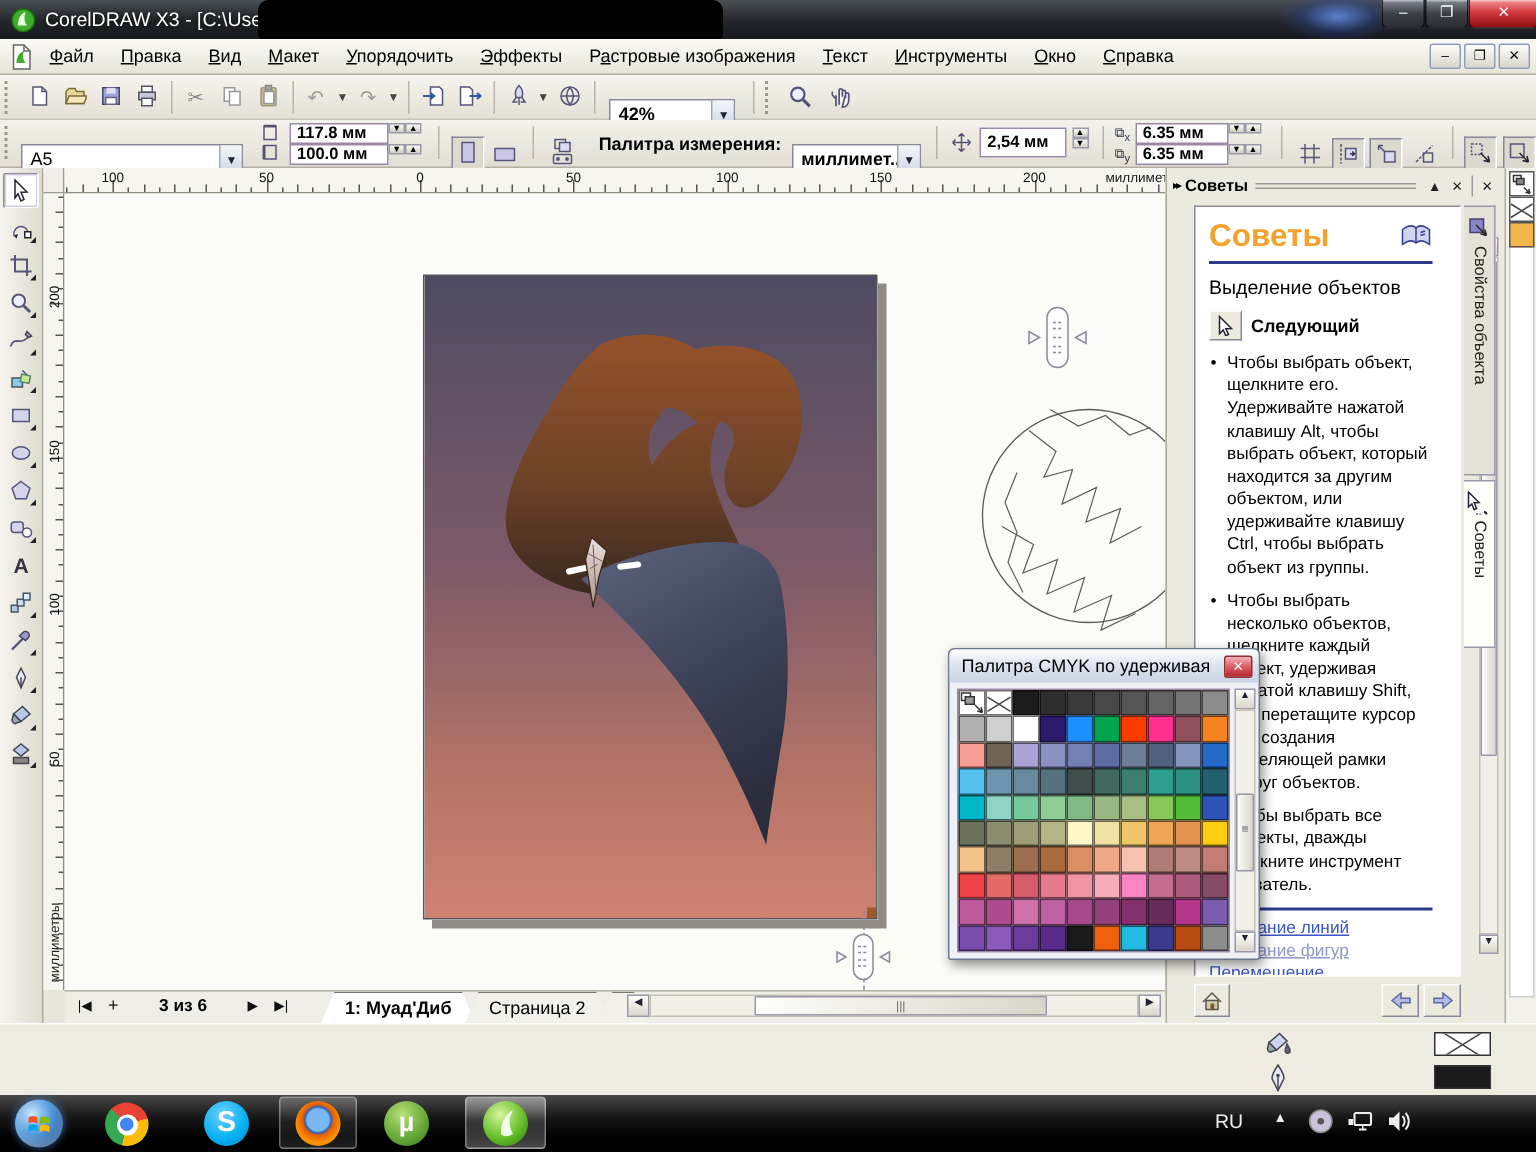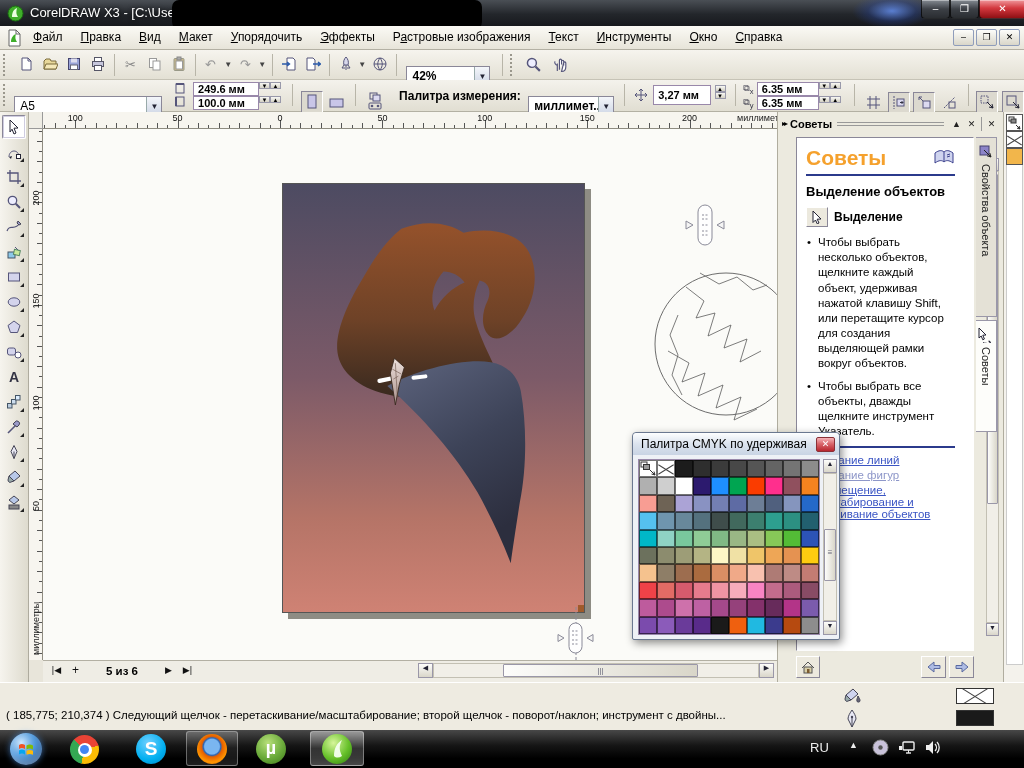--- a/index.html
+++ b/index.html
@@ -64,21 +64,21 @@
   .ptab.active { font-weight:bold; }
   .ptab.dim { background:#f2f0e8; }
   
   #docker { left:777px; top:112px; width:226px; height:570px; background:#eceadf; border-left:1px solid #b0ad9f; }
   #docker .dtitle { height:23px; display:flex; align-items:center; padding:0 4px; font-size:11px; }
   .dtline { flex:1; height:4px; border-top:1px solid #999; border-bottom:1px solid #999; margin:0 5px; }
   .dtbtn { width:15px; text-align:center; font-size:9px; color:#222; }
   #tipscard { position:absolute; left:18px; top:25px; width:178px; height:514px; background:#fff; border:1px solid; border-color:#8a8798 #fff #fff #8a8798; padding:8px 18px 4px 9px; overflow:hidden; }
   .tipshead { color:#f5a12d; font-size:21px; font-weight:bold; }
   .tipshr { border:none; border-top:2px solid #2b3a8c; margin:4px 0 8px 0; }
-  .tipssub { font-size:13px; font-weight:bold; margin-bottom:8px; }
+  .tipssub { font-size:13px; font-weight:normal; margin-bottom:8px; }
   .tiptool { display:flex; align-items:center; gap:6px; font-weight:bold; font-size:12px; margin-bottom:8px; }
   .tipul { list-style:none; font-size:11.5px; line-height:1.32; }
   .tipul li { padding-left:12px; position:relative; margin-bottom:7px; }
   .tipul li::before { content:"•"; position:absolute; left:1px; }
   .tiplinks { border-top:2px solid #2b3a8c; margin-top:6px; padding-top:6px; font-size:11.5px; }
   .tiplink { color:#3b55c4; text-decoration:underline; display:block; margin-bottom:3px; }
   .tiplink.visited { color:#8e97c9; }
   #tipscroll { position:absolute; right:4px; top:46px; width:13px; height:478px; }
   .vtabs { position:absolute; right:3px; top:25px; width:24px; }
   .vtab { writing-mode:vertical-rl; background:#e4e1d6; border:1px solid #9a97a8; border-left:none; padding:6px 2px; font-size:11px; color:#222; margin-bottom:3px; display:flex; align-items:center; gap:4px; }
@@ -236,21 +236,21 @@
         <line x1="2" y1="1" x2="10" y2="1" stroke="#55557a" stroke-width="2"></line>
       </svg>
     <svg width="12" height="12" viewBox="0 0 12 12">
         <rect x="2" y="2" width="8" height="9" fill="none" stroke="#55557a"></rect>
         <line x1="2" y1="2" x2="2" y2="11" stroke="#55557a" stroke-width="2"></line>
       </svg>
   </span>
   <span style="display:inline-block;vertical-align:top;margin-top:2px">
     <span style="display:flex">
       <span class="spinfield" style="width:66px">
-          <span style="padding-left:4px;font-weight:bold">249.6 мм</span>
+          <span style="padding-left:4px;font-weight:bold">117.8 мм</span>
         </span>
       <span class="spincol">
           <div>▼</div>
         </span>
         <span class="spincol">
           <div>▲</div>
         </span>
     </span>
     <span style="display:flex">
       <span class="spinfield" style="width:66px">
@@ -290,21 +290,21 @@
     <span class="cval" style="font-weight:bold">миллимет...</span>
     <span class="cbtn">▼</span>
   </span>
   <span class="tsep" style="margin-left:6px"></span>
   <span style="display:inline-block;margin:8px 2px 0 2px;vertical-align:top">
     <svg width="14" height="14" viewBox="0 0 14 14">
         <path d="M7,1 V13 M1,7 H13 M7,1 l-2,2 M7,1 l2,2 M7,13 l-2,-2 M7,13 l2,-2 M1,7 l2,-2 M1,7 l2,2 M13,7 l-2,-2 M13,7 l-2,2" fill="none" stroke="#55557a"></path>
       </svg>
   </span>
   <span class="spinfield" style="width:58px;height:20px;margin-top:5px;vertical-align:top">
-      <span style="padding-left:4px;font-weight:bold">3,27 мм</span>
+      <span style="padding-left:4px;font-weight:bold">2,54 мм</span>
     </span>
   <span style="display:inline-block;vertical-align:top;margin-top:5px" class="spincol"><div>▲</div><div>▼</div></span>
   <span class="tsep" style="margin-left:6px"></span>
   <span style="display:inline-block;vertical-align:top;margin-top:3px;font-size:9px;color:#334">
     <div style="height:14px">⧉<sub>x</sub></div><div style="height:14px">⧉<sub>y</sub></div>
   </span>
   <span style="display:inline-block;vertical-align:top;margin-top:2px">
     <span style="display:flex">
       <span class="spinfield" style="width:62px">
           <span style="padding-left:4px;font-weight:bold">6.35 мм</span>
@@ -697,24 +697,29 @@
   <div class="sthumb abs" style="left:1px;top:130px;width:12px;height:190px">
       <div class="grip3" style="margin-top:88px">≡</div>
     </div>
   <div class="sbtn abs" style="left:0;bottom:0;width:14px;height:14px">▼</div>
 </div>
 
 <div class="abs" id="tabsrow">
   <div style="display:flex;gap:2px;position:absolute;left:5px;top:0">
     <div class="navbtn">|◀</div>
     <div class="navbtn" style="font-size:12px">+</div>
-    <div style="width:72px;text-align:center;padding-top:4px;font-weight:bold;font-size:11.5px">5 из 6</div>
+    <div style="width:72px;text-align:center;padding-top:4px;font-weight:bold;font-size:11.5px">3 из 6</div>
     <div class="navbtn">▶</div>
     <div class="navbtn">▶|</div>
   </div>
+  <div id="pagetabs" style="position:absolute;left:178px;top:0;display:flex">
+      <div class="ptab active" style="margin-left: -7px;">1: Муад'Диб</div>
+      <div class="ptab dim" style="margin-left: -7px;">Страница 2</div>
+      <div class="ptab dim" style="width: 22px; margin-left: -7px;"></div>
+    </div>
 
   <div class="abs" style="left:375px;top:2px;width:356px;height:15px">
     <div class="sbtn abs" style="left:0;top:0;width:15px;height:15px">◀</div>
     <div class="strack abs" style="left:15px;top:0;width:326px;height:15px"></div>
     <div class="sthumb abs" style="left:85px;top:1px;width:195px;height:13px">
         <div class="grip3" style="margin-top:3px">|||</div>
       </div>
     <div class="sbtn abs" style="right:0;top:0;width:15px;height:15px">▶</div>
   </div>
 </div>
@@ -739,23 +744,24 @@
       </svg>
     </div>
     <hr class="tipshr">
     <div class="tipssub">Выделение объектов</div>
     <div class="tiptool">
       <span class="raised" style="width:22px;height:20px;display:inline-flex;align-items:center;justify-content:center">
         <svg width="12" height="14" viewBox="0 0 12 14">
             <path d="M2,1 L10,9 L6.2,9.2 L8,13 L6.2,13.8 L4.5,10 L2,12.5 Z" fill="#fff" stroke="#223"></path>
           </svg>
       </span>
-      <span>Выделение</span>
+      <span>Следующий</span>
     </div>
     <ul class="tipul" id="tipbullets">
+        <li>Чтобы выбрать объект, щелкните его. Удерживайте нажатой клавишу Alt, чтобы выбрать объект, который находится за другим объектом, или удерживайте клавишу Ctrl, чтобы выбрать объект из группы.</li>
         <li>Чтобы выбрать несколько объектов, щелкните каждый объект, удерживая нажатой клавишу Shift, или перетащите курсор для создания выделяющей рамки вокруг объектов.</li>
         <li>Чтобы выбрать все объекты, дважды щелкните инструмент Указатель.</li>
       </ul>
     <div class="tiplinks" id="tiplinks">
         <span class="tiplink">Рисование линий</span>
         <span class="tiplink visited">Рисование фигур</span>
         <span class="tiplink">Перемещение, масштабирование и растягивание объектов</span>
       </div>
   </div>
 
@@ -956,24 +962,20 @@
     <div class="sbtn abs" style="left:0;top:0;width:14px;height:14px">▲</div>
     <div class="strack abs" style="left:0;top:14px;width:14px;height:148px"></div>
     <div class="sthumb abs" style="left:1px;top:70px;width:12px;height:52px">
         <div class="grip3" style="margin-top:20px">≡</div>
       </div>
     <div class="sbtn abs" style="left:0;bottom:0;width:14px;height:14px">▼</div>
   </div>
 </div>
 
 <div class="abs" id="statusbar">
-  <div class="abs" style="left:6px;top:26px;white-space:nowrap">
-    <span>( 185,775; 210,374 )</span>
-    <span>Следующий щелчок - перетаскивание/масштабирование; второй щелчок - поворот/наклон; инструмент с двойны...</span>
-  </div>
   <svg class="abs" style="left:842px;top:4px" width="20" height="18" viewBox="0 0 20 18">
     <path d="M4,8 L11,2 L16,7 L9,13 Z" fill="#cfd4ef" stroke="#445"></path>
       <path d="M9,13 L4,8 L3,12 C3,14 5,15 6,14 Z" fill="#9aa" stroke="#445"></path>
       <path d="M16,9 c1,2 2,3 2,4.5 a1.6,1.6 0 0 1 -3.2,0 C14.8,12 15.4,11 16,9 Z" fill="#667" stroke="#445"></path>
   </svg>
   <div class="fillswatch nofill" style="left:956px;top:5px"></div>
   <svg class="abs" style="left:843px;top:26px" width="18" height="20" viewBox="0 0 18 20">
     <path d="M9,1 C11,4 13,7 13,10 L9,18 L5,10 C5,7 7,4 9,1 Z" fill="#e8e8f4" stroke="#445"></path>
       <line x1="9" y1="8" x2="9" y2="18" stroke="#445"></line>
       <circle cx="9" cy="8" r="1.2" fill="#445"></circle>

